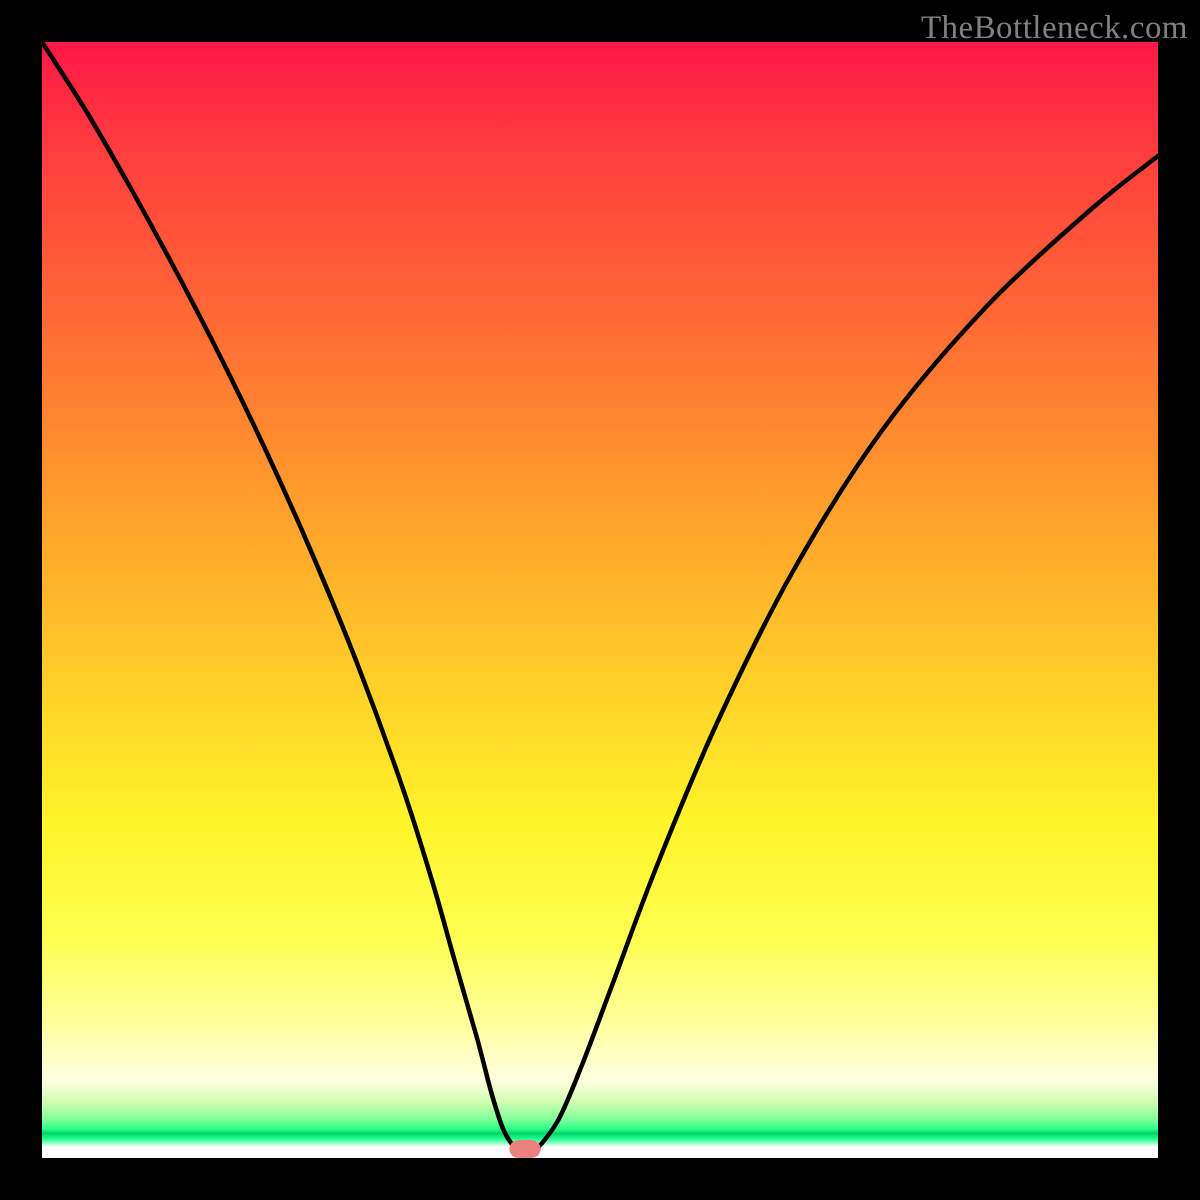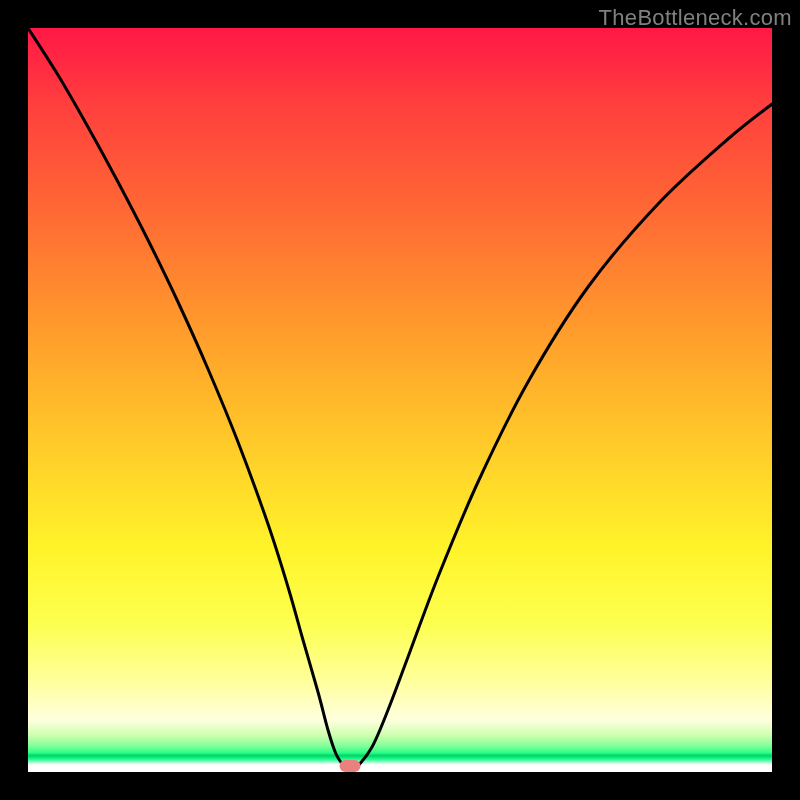--- a/index.html
+++ b/index.html
@@ -54,21 +54,21 @@
     width: 21px;
     height: 12px;
     background: #e9817f;
     border-radius: 6px;
     transform: translate(-50%, -50%);
   }
   .watermark {
     position: absolute;
     top: 5px;
     right: 8px;
-    font-family: Liberation Sans, sans-serif;
+    font-family: Liberation Serif, serif;
     font-size: 22px;
     color: #808080;
     letter-spacing: 0.3px;
   }
 </style>
 </head>
 <body>
 
 <div class="chart-container">
   <div class="plot-area"></div>

